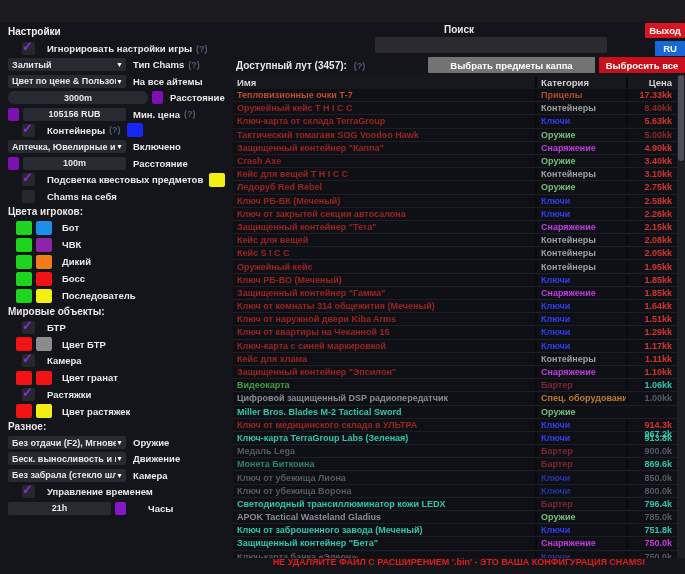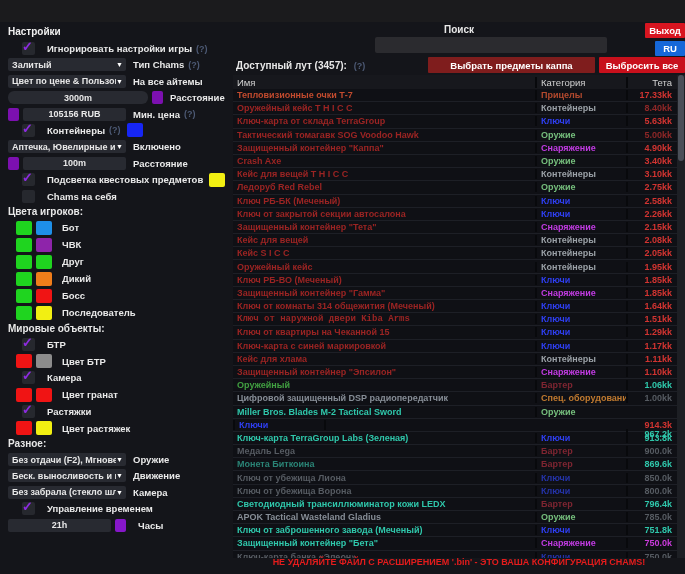--- a/index.html
+++ b/index.html
@@ -35,27 +35,27 @@
   .crow .lbl { margin-left:10px; }
 
   
   .search-label { position:absolute; left:444px; top:24px; font-size:10px; font-weight:bold; }
   .search-input { position:absolute; left:375px; top:37px; width:232px; height:16px;
                   background:#2b2b2f; border-radius:2px; }
   .btn { position:absolute; font-size:9.5px; font-weight:bold; color:#fff; display:flex;
          align-items:center; justify-content:center; border-radius:1px; }
   .btn-exit { right:0px; top:23px; width:40px; height:15px; background:#d81520; }
   .btn-ru   { right:0px; top:41px; width:30px; height:15px; background:#1668d9; }
-  .btn-kappa { left:428px; top:57px; width:167px; height:16px; background:#7f1d1d; }
+  .btn-kappa { left:428px; top:57px; width:167px; height:16px; background:#737373; }
   .btn-discard { left:599px; top:57px; width:86px; height:16px; background:#c8101c; }
   .loot-title { position:absolute; left:236px; top:60px; font-size:10px; font-weight:bold; }
 
   
   .thead { position:absolute; left:233px; top:75px; width:444px; height:14px; background:#17181d;
-           display:flex; align-items:center; font-size:9.5px; font-weight:normal; color:#d2d2d2; }
+           display:flex; align-items:center; font-size:9.5px; font-weight:bold; color:#d2d2d2; }
   .col-name { flex:0 0 302px; padding-left:4px; }
   .col-cat  { flex:0 0 91px; padding-left:4px; border-left:2px solid #08090c; }
   .col-price{ flex:1 1 auto; text-align:right; padding-right:5px; border-left:2px solid #08090c; }
   .tbody { position:absolute; left:233px; top:89px; width:444px; height:469px; overflow:hidden; }
   .trow { display:flex; align-items:center; height:13.2px; border-bottom:1px solid #1d1f26;
           background:#0f1015; font-size:9px; font-weight:bold; }
   .trow .col-name, .trow .col-cat { white-space:nowrap; overflow:hidden; }
   .scrollbar { position:absolute; right:0; top:75px; width:8px; height:483px; background:#1d1f24; }
   .thumb { position:absolute; left:1px; top:0px; width:6px; height:86px; background:#4b4f58; border-radius:3px; }
   .footer-warn { position:absolute; left:233px; top:557px; width:452px; text-align:center;
@@ -156,25 +156,20 @@
         <div class="sw2 gap4" style="background: rgb(30, 143, 232);"></div>
         <span class="lbl">Бот</span>
       </div>
       <div class="crow">
         <div class="sw2" style="background: rgb(31, 212, 31);"></div>
         <div class="sw2 gap4" style="background: rgb(142, 36, 170);"></div>
         <span class="lbl">ЧВК</span>
       </div>
       <div class="crow">
         <div class="sw2" style="background: rgb(31, 212, 31);"></div>
-        <div class="sw2 gap4" style="background: rgb(31, 212, 31);"></div>
-        <span class="lbl">Друг</span>
-      </div>
-      <div class="crow">
-        <div class="sw2" style="background: rgb(31, 212, 31);"></div>
         <div class="sw2 gap4" style="background: rgb(240, 125, 26);"></div>
         <span class="lbl">Дикий</span>
       </div>
       <div class="crow">
         <div class="sw2" style="background: rgb(31, 212, 31);"></div>
         <div class="sw2 gap4" style="background: rgb(240, 20, 20);"></div>
         <span class="lbl">Босс</span>
       </div>
       <div class="crow">
         <div class="sw2" style="background: rgb(31, 212, 31);"></div>
@@ -250,40 +245,40 @@
         <span class="tick">✓</span>
       </div>
     <span class="lbl">Управление временем</span>
   </div>
 
   <div class="srow">
     <div class="inp" style="width:103px;">
         <span>21h</span>
       </div>
     <div class="sw gap4" id="sw-hours" style="background: rgb(134, 23, 201);"></div>
-    <span class="lbl" style="margin-left:12px;">Часы</span>
+    <span class="lbl" style="margin-left:22px;">Часы</span>
   </div>
 </div>
 
 <div class="search-label">Поиск</div>
 <div class="search-input"></div>
 <div class="btn btn-exit">Выход</div>
 <div class="btn btn-ru">RU</div>
 
 <div class="loot-title">
   <span>Доступный лут (3457):</span>
   <span class="help">(?)</span>
 </div>
 <div class="btn btn-kappa">Выбрать предметы каппа</div>
 <div class="btn btn-discard">Выбросить все</div>
 
 <div class="thead">
   <div class="col-name">Имя</div>
   <div class="col-cat">Категория</div>
-  <div class="col-price">Тета</div>
+  <div class="col-price">Цена</div>
 </div>
 <div class="tbody" id="loot-body">
     <div class="trow">
       <div class="col-name" style="color: rgb(194, 75, 46);">Тепловизионные очки Т-7</div>
       <div class="col-cat" style="color: rgb(180, 74, 46);">Прицелы</div>
       <div class="col-price" style="color: rgb(210, 52, 49);">17.33kk</div>
     </div>
     <div class="trow">
       <div class="col-name" style="color: rgb(155, 36, 35);">Оружейный кейс T H I C C</div>
       <div class="col-cat" style="color: rgb(154, 160, 166);">Контейнеры</div>
@@ -358,21 +353,21 @@
       <div class="col-name" style="color: rgb(155, 36, 35);">Защищенный контейнер "Гамма"</div>
       <div class="col-cat" style="color: rgb(193, 59, 226);">Снаряжение</div>
       <div class="col-price" style="color: rgb(210, 52, 49);">1.85kk</div>
     </div>
     <div class="trow">
       <div class="col-name" style="color: rgb(155, 36, 35);">Ключ от комнаты 314 общежития (Меченый)</div>
       <div class="col-cat" style="color: rgb(46, 63, 242);">Ключи</div>
       <div class="col-price" style="color: rgb(210, 52, 49);">1.64kk</div>
     </div>
     <div class="trow">
-      <div class="col-name" style="color: rgb(155, 36, 35); font-family: Liberation Mono, monospace;">Ключ от наружной двери Kiba Arms</div>
+      <div class="col-name" style="color: rgb(155, 36, 35);">Ключ от наружной двери Kiba Arms</div>
       <div class="col-cat" style="color: rgb(46, 63, 242);">Ключи</div>
       <div class="col-price" style="color: rgb(210, 52, 49);">1.51kk</div>
     </div>
     <div class="trow">
       <div class="col-name" style="color: rgb(155, 36, 35);">Ключ от квартиры на Чеканной 15</div>
       <div class="col-cat" style="color: rgb(46, 63, 242);">Ключи</div>
       <div class="col-price" style="color: rgb(210, 52, 49);">1.29kk</div>
     </div>
     <div class="trow">
       <div class="col-name" style="color: rgb(155, 36, 35);">Ключ-карта с синей маркировкой</div>
@@ -383,35 +378,36 @@
       <div class="col-name" style="color: rgb(155, 36, 35);">Кейс для хлама</div>
       <div class="col-cat" style="color: rgb(154, 160, 166);">Контейнеры</div>
       <div class="col-price" style="color: rgb(210, 52, 49);">1.11kk</div>
     </div>
     <div class="trow">
       <div class="col-name" style="color: rgb(155, 36, 35);">Защищенный контейнер "Эпсилон"</div>
       <div class="col-cat" style="color: rgb(193, 59, 226);">Снаряжение</div>
       <div class="col-price" style="color: rgb(210, 52, 49);">1.10kk</div>
     </div>
     <div class="trow">
-      <div class="col-name" style="color: rgb(65, 160, 65);">Оружейный</div>
+      <div class="col-name" style="color: rgb(65, 160, 65);">Видеокарта</div>
       <div class="col-cat" style="color: rgb(126, 37, 49);">Бартер</div>
       <div class="col-price" style="color: rgb(47, 199, 171);">1.06kk</div>
     </div>
     <div class="trow">
       <div class="col-name" style="color: rgb(134, 141, 150);">Цифровой защищенный DSP радиопередатчик</div>
       <div class="col-cat" style="color: rgb(192, 122, 47);">Спец. оборудование</div>
       <div class="col-price" style="color: rgb(86, 91, 98);">1.00kk</div>
     </div>
     <div class="trow">
       <div class="col-name" style="color: rgb(47, 199, 171);">Miller Bros. Blades M-2 Tactical Sword</div>
       <div class="col-cat" style="color: rgb(118, 191, 125);">Оружие</div>
       <div class="col-price" style="color: rgb(47, 199, 171); margin-top: 44px;">967.2k</div>
     </div>
     <div class="trow">
+      <div class="col-name" style="color: rgb(155, 36, 35);">Ключ от медицинского склада в УЛЬТРА</div>
       <div class="col-cat" style="color: rgb(46, 63, 242);">Ключи</div>
       <div class="col-price" style="color: rgb(210, 52, 49);">914.3k</div>
     </div>
     <div class="trow">
       <div class="col-name" style="color: rgb(47, 199, 171);">Ключ-карта TerraGroup Labs (Зеленая)</div>
       <div class="col-cat" style="color: rgb(46, 63, 242);">Ключи</div>
       <div class="col-price" style="color: rgb(47, 199, 171);">913.8k</div>
     </div>
     <div class="trow">
       <div class="col-name" style="color: rgb(86, 91, 98);">Медаль Lega</div>

